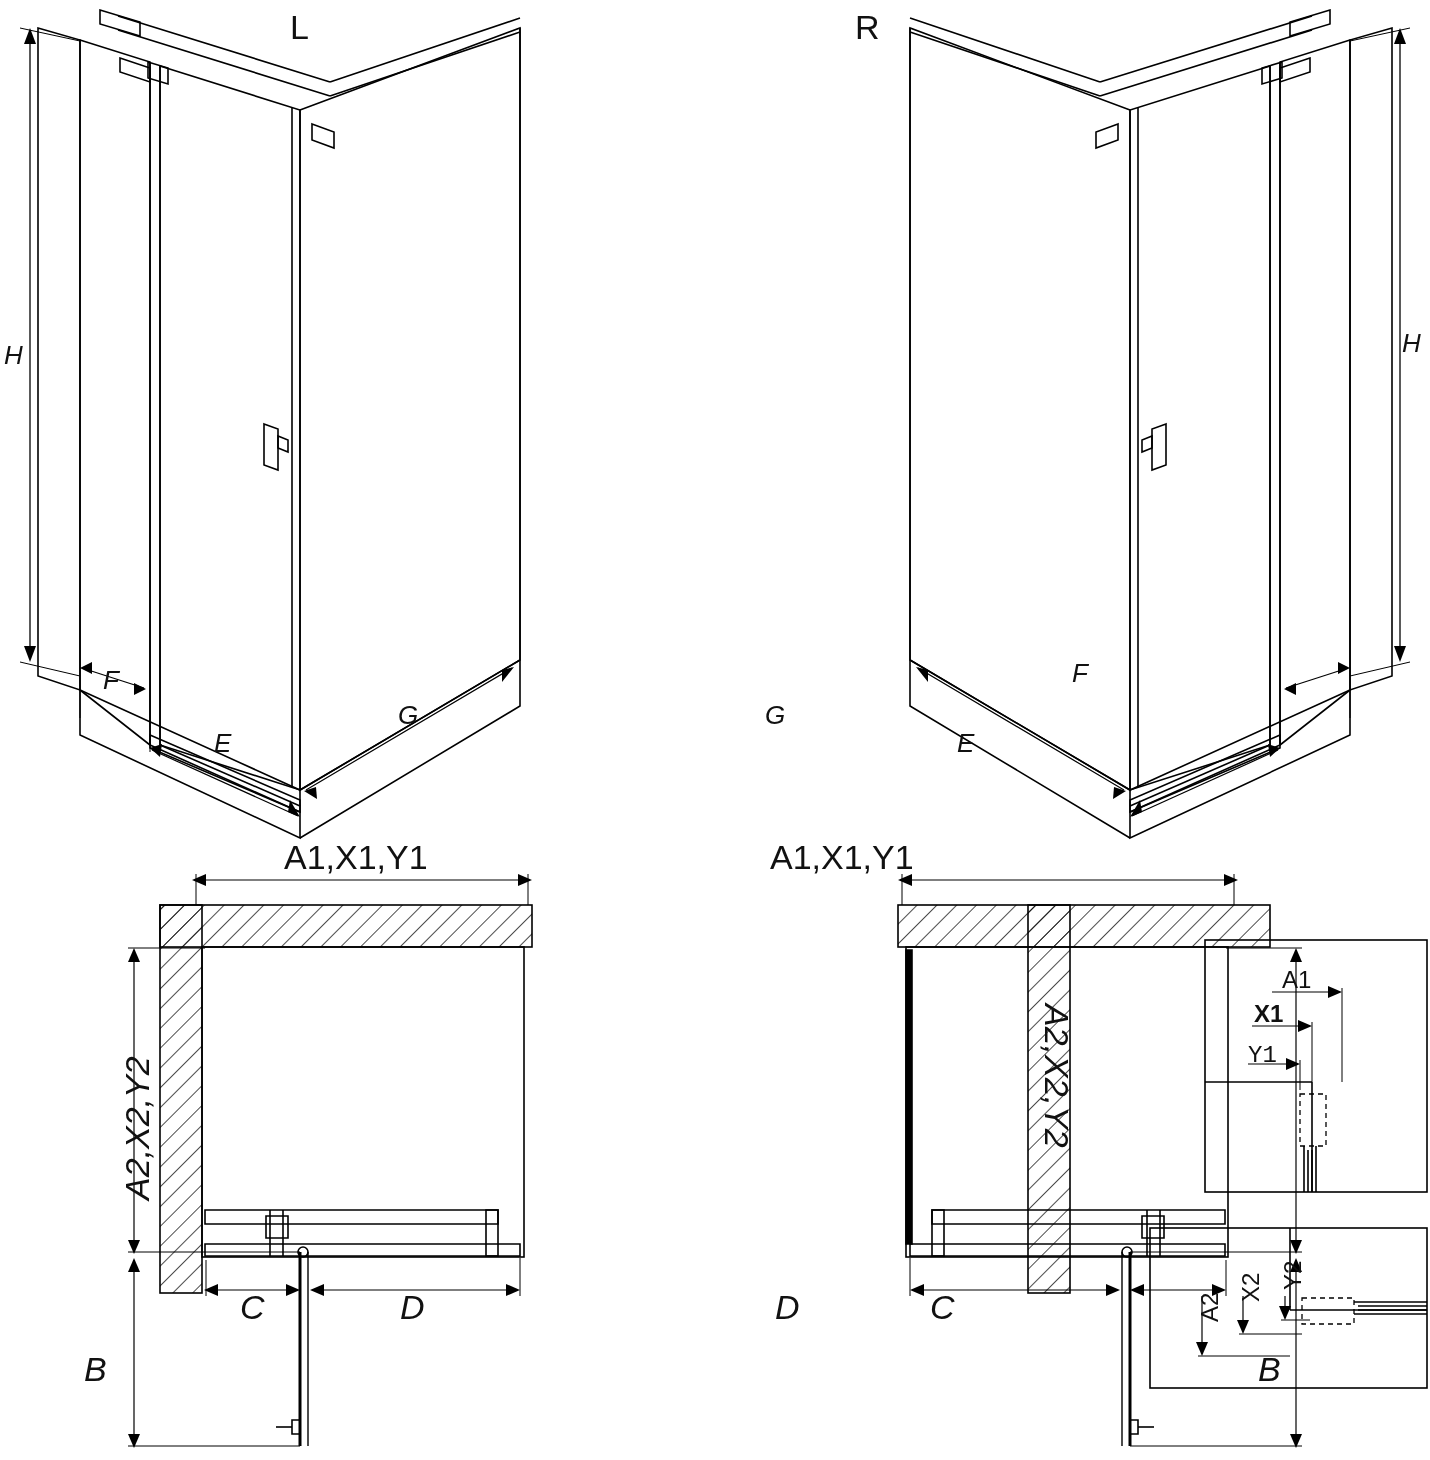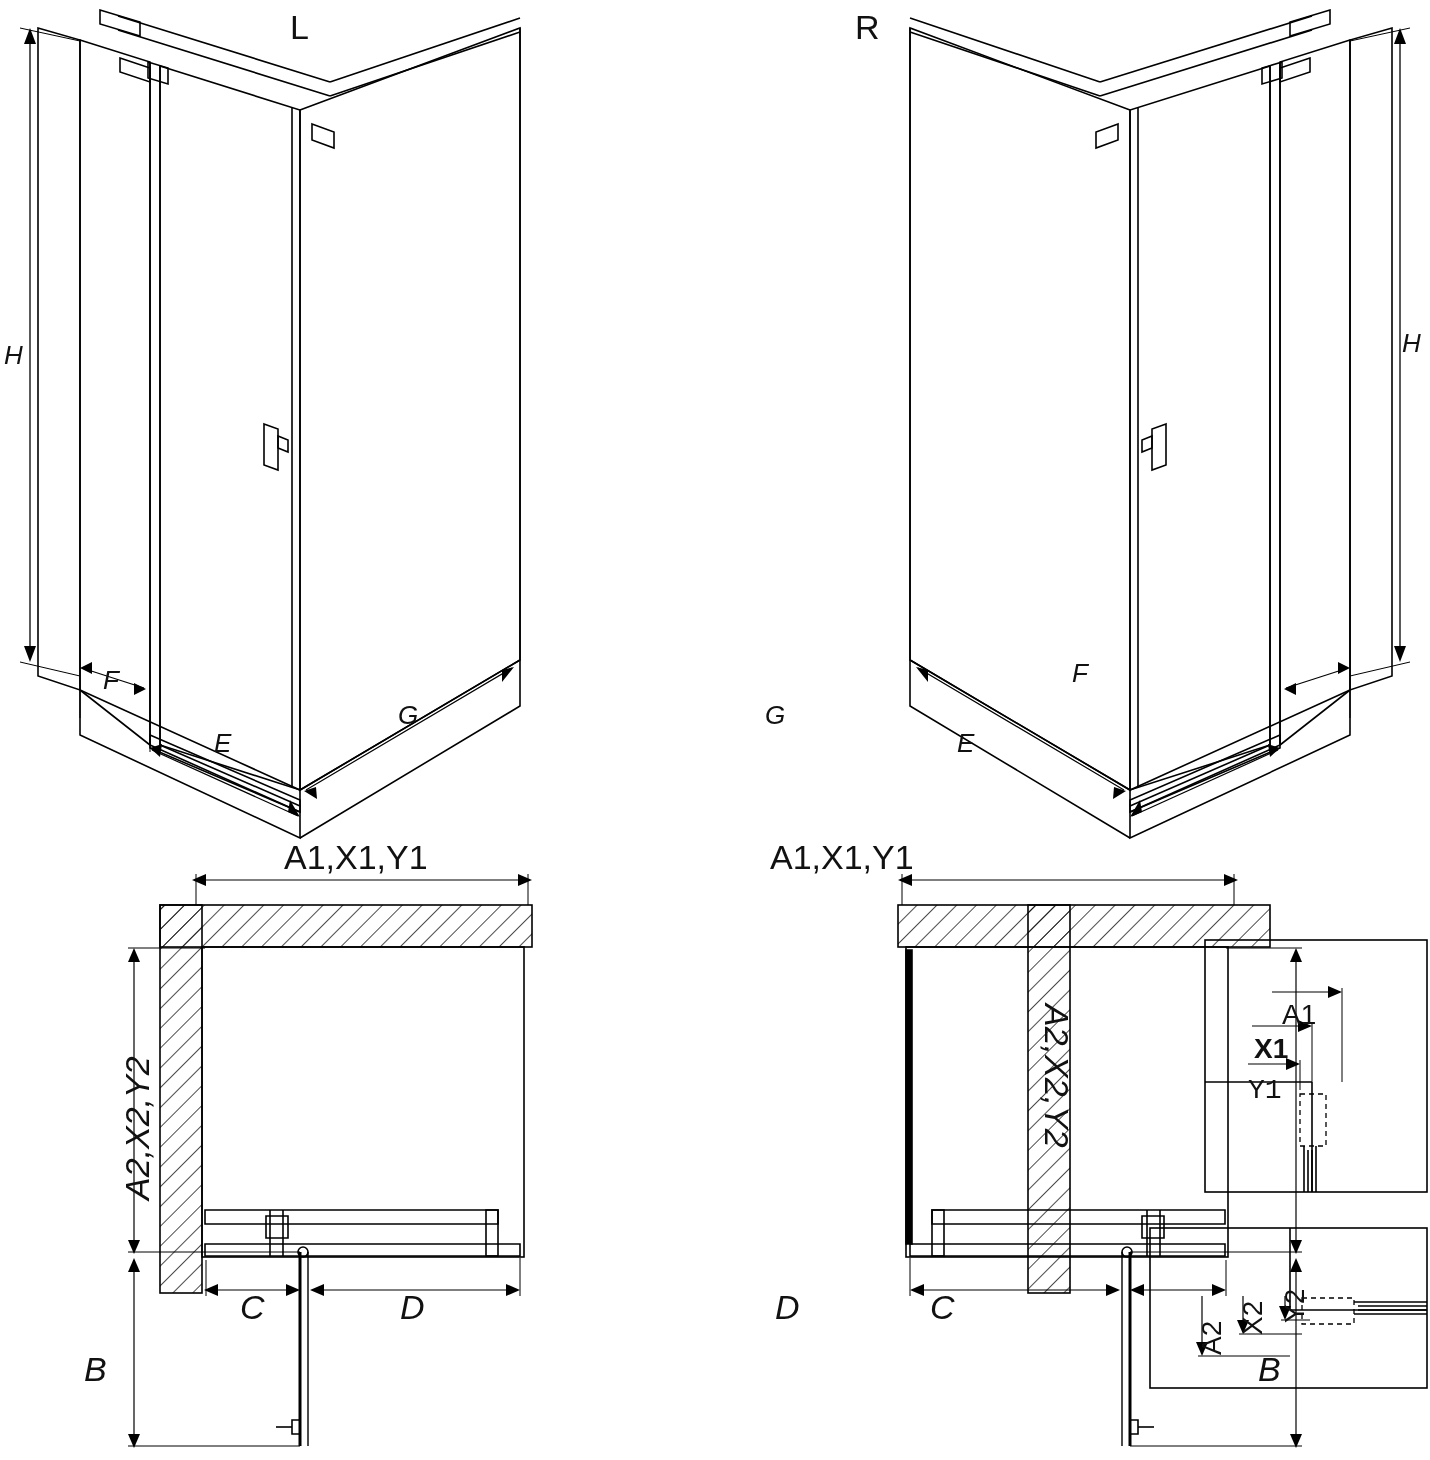--- a/index.html
+++ b/index.html
@@ -2,21 +2,21 @@
 <html><head>
 <meta charset="utf-8">
 <style>
   html,body{margin:0;padding:0;background:#ffffff;}
   body{width:1430px;height:1460px;position:relative;font-family:"Liberation Sans", sans-serif;color:#000;}
   .stage{position:absolute;left:0;top:0;width:1430px;height:1460px;}
   svg{display:block;}
   .lbl{position:absolute;font-family:"Liberation Sans", sans-serif;color:#111;white-space:nowrap;}
   .big{font-size:34px;}
   .mid{font-size:26px;}
-  .sm{font-size:28px;margin-top:33px;}
+  .sm{font-size:24px;}
   .italic{font-style:italic;}
   .rot90{transform:rotate(-90deg);transform-origin:left top;}
   .rot90b{transform:rotate(90deg);transform-origin:left top;}
 </style>
 </head>
 <body>
 
 <div class="stage">
 
   <svg width="1430" height="1460" viewBox="0 0 1430 1460">

